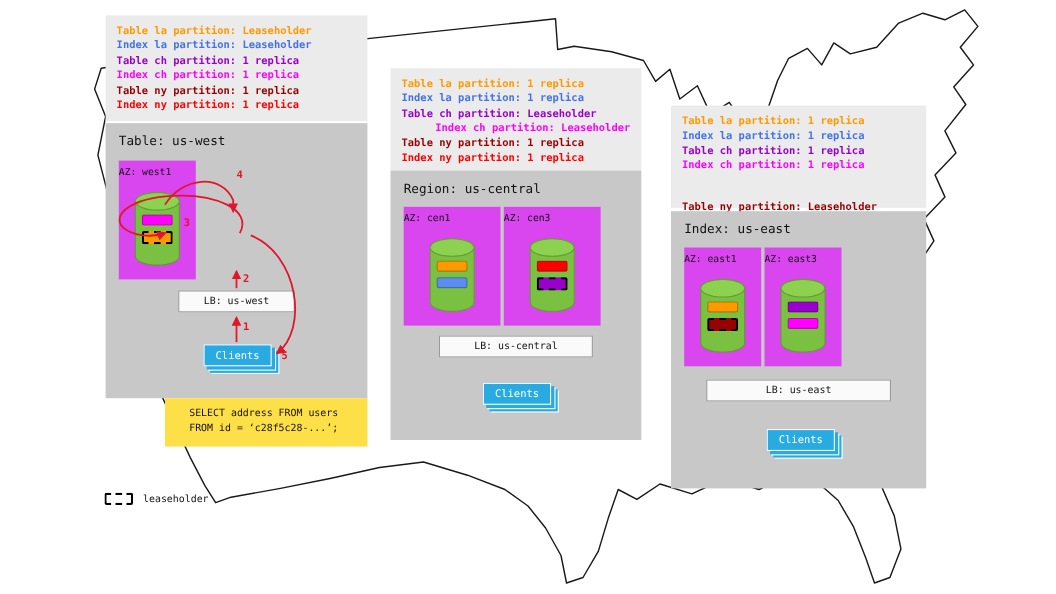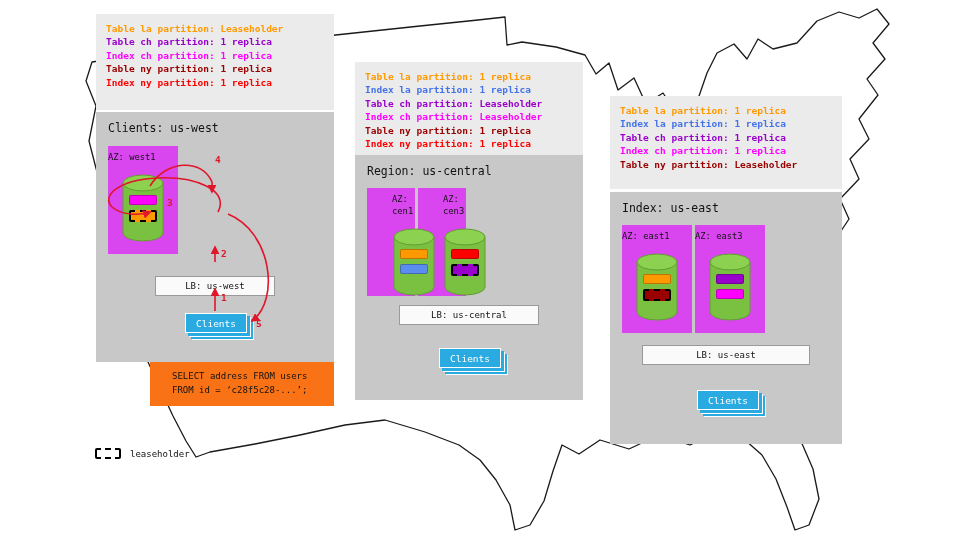--- a/index.html
+++ b/index.html
@@ -10,32 +10,32 @@
   #map{position:absolute;left:0;top:0;z-index:0;}
 
   .info-box{position:absolute;background:#ebebeb;padding:8px 10px;z-index:1;}
   .iline{font-size:9.5px;line-height:13.4px;white-space:pre;font-weight:bold;}
 
   .region{position:absolute;background:#c8c8c8;z-index:1;}
   .rtitle{position:absolute;left:12px;top:9px;font-size:11.5px;color:#111;}
   .azrow{position:absolute;display:flex;gap:3px;}
   .az{background:#d946ef;height:108px;padding-top:5px;}
   .az-w70{width:70px;}
-  .az-w66{width:48px;padding-left:25px;}
+  .az-w66{width:88px;}
   .azlabel{font-size:8.8px;line-height:12px;color:#111;}
   .cyl{position:relative;width:44px;height:70px;margin:10px auto 0;}
   .cylsvg{position:absolute;left:0;top:0;width:44px;height:70px;}
   .prect{position:absolute;left:8px;width:28px;height:10px;border-radius:2px;border:1px solid rgba(0,0,0,0.25);}
   .r1{top:22px;}
   .r2{top:37px;}
   .prect.lease{border:2px dashed #000;height:12px;}
 
   .lb{position:absolute;left:50%;transform:translateX(-50%);height:20px;background:#fafafa;
       border:1px solid #9a9a9a;font-size:9px;display:flex;align-items:center;justify-content:center;}
-  #west-region .lb{top:152px;width:120px;margin-top:12px;}
+  #west-region .lb{top:152px;width:106px;}
   #central-region .lb{top:150px;width:140px;}
   #east-region .lb{top:153px;width:168px;}
 
   .clients{position:absolute;width:62px;height:20px;background:#29ABE2;border:1px solid #fff;color:#fff;
            font-size:9.5px;display:flex;align-items:center;justify-content:center;z-index:2;
            box-shadow:3px 3px 0 #29ABE2,4px 4px 0 #fff,6px 6px 0 #29ABE2,7px 7px 0 #fff;}
   #west-region .clients{left:89px;top:201px;}
   #central-region .clients{left:84px;top:193px;}
   #east-region .clients{left:87px;top:198px;}
 
@@ -44,21 +44,21 @@
   #east-info{left:610px;top:96px;width:232px;height:93px;}
 
   #west-region{left:96px;top:112px;width:238px;height:250px;}
   #central-region{left:355px;top:155px;width:228px;height:245px;}
   #east-region{left:610px;top:192px;width:232px;height:252px;}
 
   #west-region .azrow{left:12px;top:34px;}
   #central-region .azrow{left:12px;top:33px;}
   #east-region .azrow{left:12px;top:33px;}
 
-  .sqlbox{position:absolute;left:150px;top:362px;width:184px;height:44px;background:#f97316;z-index:1;
+  .sqlbox{position:absolute;left:150px;top:362px;width:184px;height:44px;background:#fde047;z-index:1;
           padding:7px 0 0 22px;font-size:9px;line-height:14px;}
 
   #arrows{position:absolute;left:0;top:0;z-index:3;pointer-events:none;}
   .arrow{fill:none;stroke:#E0162B;stroke-width:1.6;}
   .step{position:absolute;z-index:4;color:#E0162B;font-size:9.5px;font-weight:bold;}
   #step1{left:221px;top:292px;}
   #step2{left:221px;top:248px;}
   #step3{left:167px;top:197px;}
   #step4{left:215px;top:154px;}
   #step5{left:256px;top:318px;}
@@ -84,28 +84,29 @@
          L 807,349 L 816,369 L 797,389 L 807,409
          L 789,419 L 800,439 L 813,469 L 819,499 L 809,525 L 795,530 L 787,507 L 776,479 L 762,455 L 745,440
          L 719,431 L 690,445 L 659,435 L 629,449 L 600,440 L 579,454
          L 562,445 L 553,471 L 544,501 L 530,525 L 515,530 L 510,505 L 496,480 L 480,460 L 459,445
          L 425,432 L 385,420 L 345,425 L 300,435 L 255,444 L 210,452 L 196,457
          L 186,441 L 173,416 L 159,386 L 143,351 L 129,316 L 119,281 L 113,246 L 105,211 L 98,176 L 89,141 L 96,106 L 86,81 Z" fill="#ffffff" stroke="#1a1a1a" stroke-width="1.3" stroke-linejoin="round"></path>
   </svg>
 
   <div class="info-box" id="west-info">
     <div class="iline" style="color: rgb(255, 153, 0);">Table la partition: Leaseholder</div>
+    <div class="iline" style="color: rgb(68, 114, 232);">Index la partition: Leaseholder</div>
     <div class="iline" style="color: rgb(153, 0, 204);">Table ch partition: 1 replica</div>
     <div class="iline" style="color: rgb(255, 0, 255);">Index ch partition: 1 replica</div>
     <div class="iline" style="color: rgb(153, 0, 0);">Table ny partition: 1 replica</div>
     <div class="iline" style="color: rgb(255, 0, 0);">Index ny partition: 1 replica</div>
   </div>
 
   <div class="region" id="west-region">
-    <div class="rtitle">Clients: us-west</div>
+    <div class="rtitle">Table: us-west</div>
     <div class="azrow">
 
       <div class="az az-w70">
         <div class="azlabel">AZ: west1</div>
         <div class="cyl">
           <svg class="cylsvg" viewBox="0 0 44 70">
             <path d="M2,10 V60 a20,8 0 0 0 40,0 V10" stroke="#639B34" stroke-width="1" fill="#7AC142"></path>
             <ellipse cx="22" cy="10" rx="20" ry="8" stroke="#639B34" stroke-width="1" fill="#8CD14F"></ellipse>
           </svg>
           <div class="prect r1" style="background-color: rgb(255, 0, 255);"></div>
@@ -124,21 +125,21 @@
 
   <div class="sqlbox">
     <div>SELECT address FROM users</div>
     <div>FROM id = ‘c28f5c28-...’;</div>
   </div>
 
   <div class="info-box" id="central-info">
     <div class="iline" style="color: rgb(255, 153, 0);">Table la partition: 1 replica</div>
     <div class="iline" style="color: rgb(68, 114, 232);">Index la partition: 1 replica</div>
     <div class="iline" style="color: rgb(153, 0, 204);">Table ch partition: Leaseholder</div>
-    <div class="iline" style="color: rgb(255, 0, 255);">Index ch partition: Leaseholder</div>
+    <div class="iline" style="color: rgb(255, 0, 255); text-align: right;">Index ch partition: Leaseholder</div>
     <div class="iline" style="color: rgb(153, 0, 0);">Table ny partition: 1 replica</div>
     <div class="iline" style="color: rgb(255, 0, 0);">Index ny partition: 1 replica</div>
   </div>
 
   <div class="region" id="central-region">
     <div class="rtitle">Region: us-central</div>
     <div class="azrow">
 
       <div class="az az-w66">
         <div class="azlabel">AZ: cen1</div>
@@ -170,21 +171,21 @@
     <div class="clients">
         <span>Clients</span>
       </div>
   </div>
 
   <div class="info-box" id="east-info">
     <div class="iline" style="color: rgb(255, 153, 0);">Table la partition: 1 replica</div>
     <div class="iline" style="color: rgb(68, 114, 232);">Index la partition: 1 replica</div>
     <div class="iline" style="color: rgb(153, 0, 204);">Table ch partition: 1 replica</div>
     <div class="iline" style="color: rgb(255, 0, 255);">Index ch partition: 1 replica</div>
-    <div class="iline" style="color: rgb(153, 0, 0);">Table ny partition: Leaseholder</div>
+    <div class="iline" style="color: rgb(153, 0, 0); margin-top: 24px;">Table ny partition: Leaseholder</div>
   </div>
 
   <div class="region" id="east-region">
     <div class="rtitle">Index: us-east</div>
     <div class="azrow">
 
       <div class="az az-w70">
         <div class="azlabel">AZ: east1</div>
         <div class="cyl">
           <svg class="cylsvg" viewBox="0 0 44 70">

